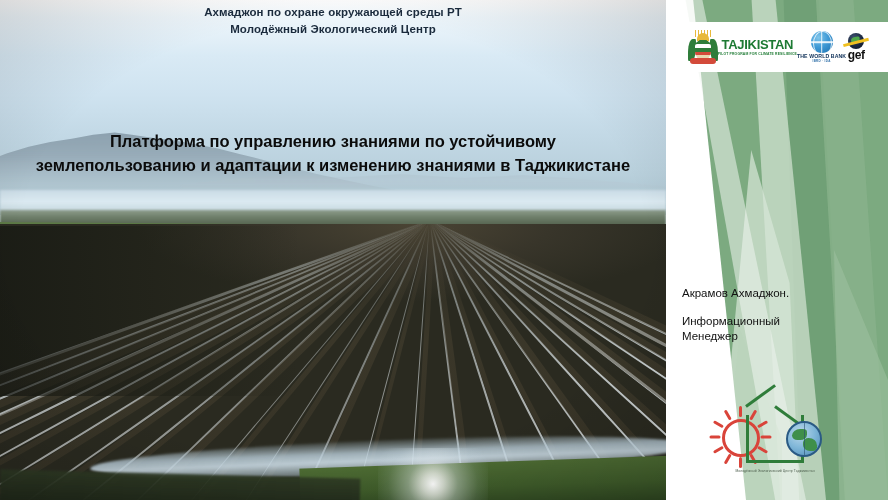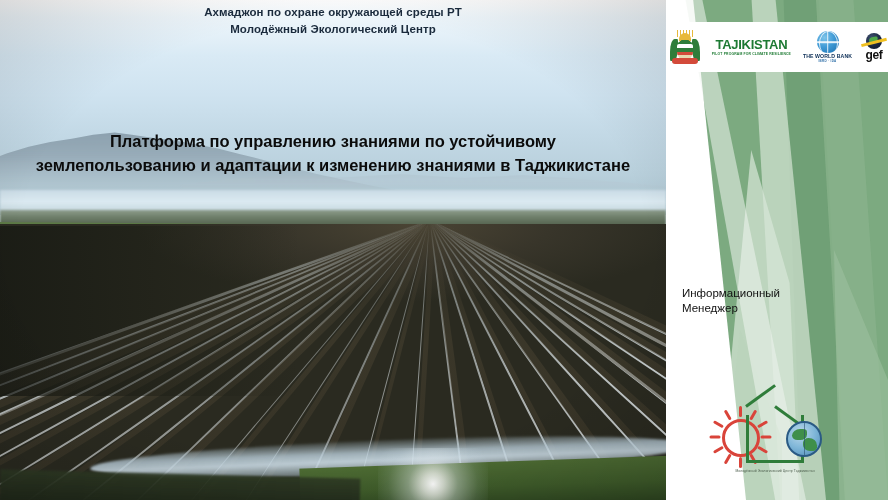--- a/index.html
+++ b/index.html
@@ -264,21 +264,21 @@
   }
 
   
   .logo-band {
     position: absolute;
     left: 0; top: 22px;
     width: 222px; height: 50px;
     background: #ffffff;
     display: flex;
     align-items: center;
-    justify-content: space-between;
+    justify-content: center;
     padding: 0 4px;
     box-sizing: border-box;
   }
   .logo-emblem {
     width: 30px; height: 34px;
     position: relative;
     flex: 0 0 auto;
   }
   .emb-sun {
     position: absolute; left: 9px; top: 3px; width: 12px; height: 8px;
@@ -581,20 +581,21 @@
           <div class="gef-sphere">
             <div class="gef-cont"></div>
           </div>
           <div class="gef-band"></div>
         </div>
         <span class="gef-text">gef</span>
       </div>
     </div>
 
     <div class="presenter">
+      <span class="presenter-name">Акрамов  Ахмаджон.</span>
       <span class="presenter-role">Информационный</span>
       <span class="presenter-role-l2">Менеджер</span>
     </div>
 
     <div class="eco-logo">
       <div id="eco-ray-host">
           <div class="eco-ray" style="transform: rotate(0deg);"></div>
           <div class="eco-ray" style="transform: rotate(30deg);"></div>
           <div class="eco-ray" style="transform: rotate(60deg);"></div>
           <div class="eco-ray" style="transform: rotate(90deg);"></div>

